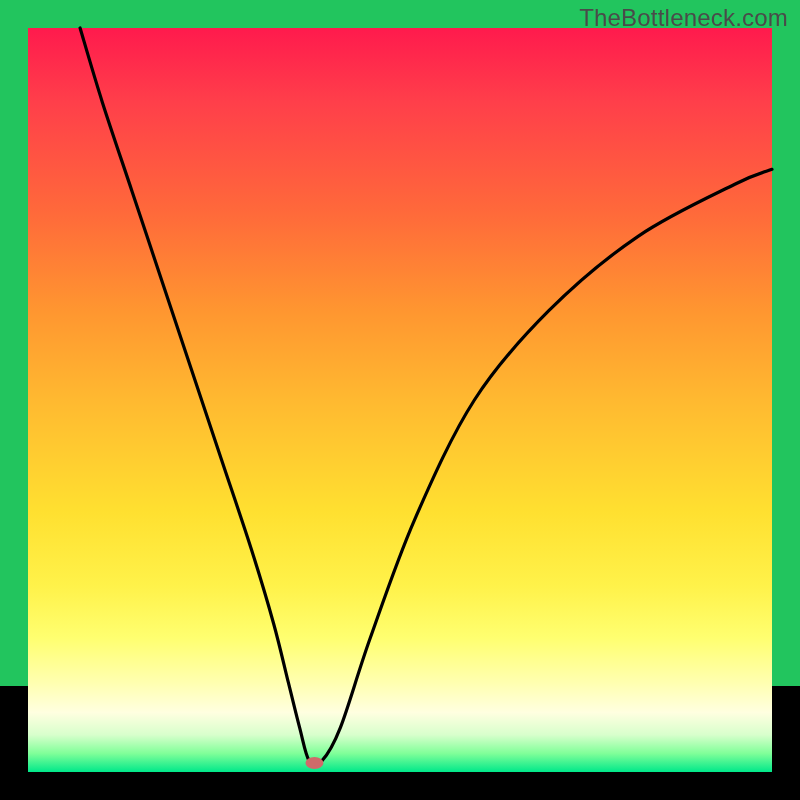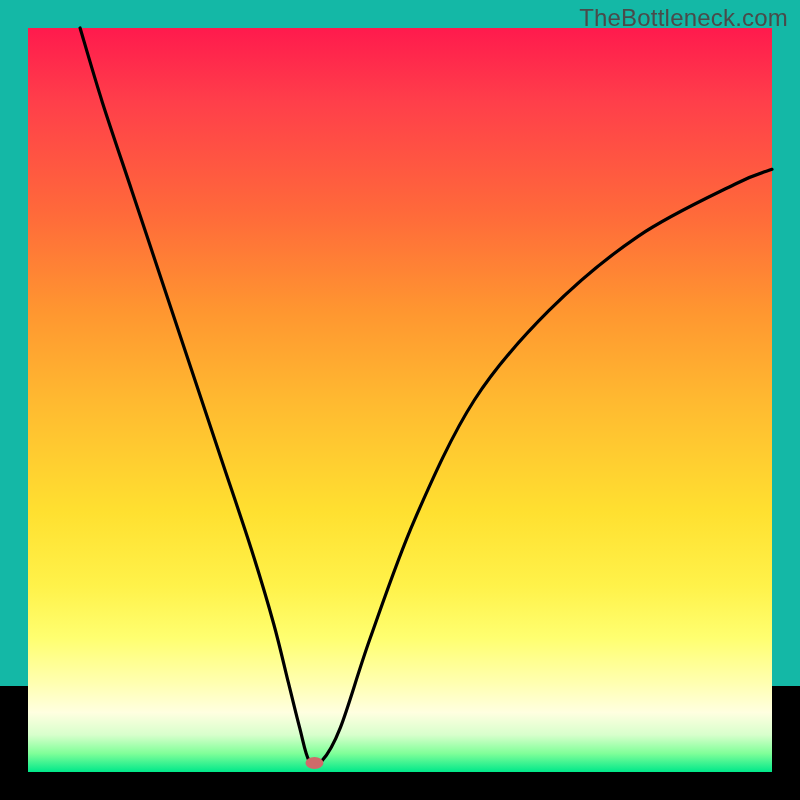--- a/index.html
+++ b/index.html
@@ -8,21 +8,21 @@
     width: 800px;
     height: 800px;
     background: #000;
     font-family: Arial, Helvetica, sans-serif;
     overflow: hidden;
   }
   .frame {
     position: relative;
     width: 800px;
     height: 686px;
-    background: #14b8a6;
+    background: #22c55e;
   }
   .plot-area {
     position: absolute;
     left: 28px;
     top: 28px;
     width: 744px;
     height: 744px;
     background: linear-gradient(to bottom,
       #ff1a4d 0%,
       #ff3f4a 10%,

